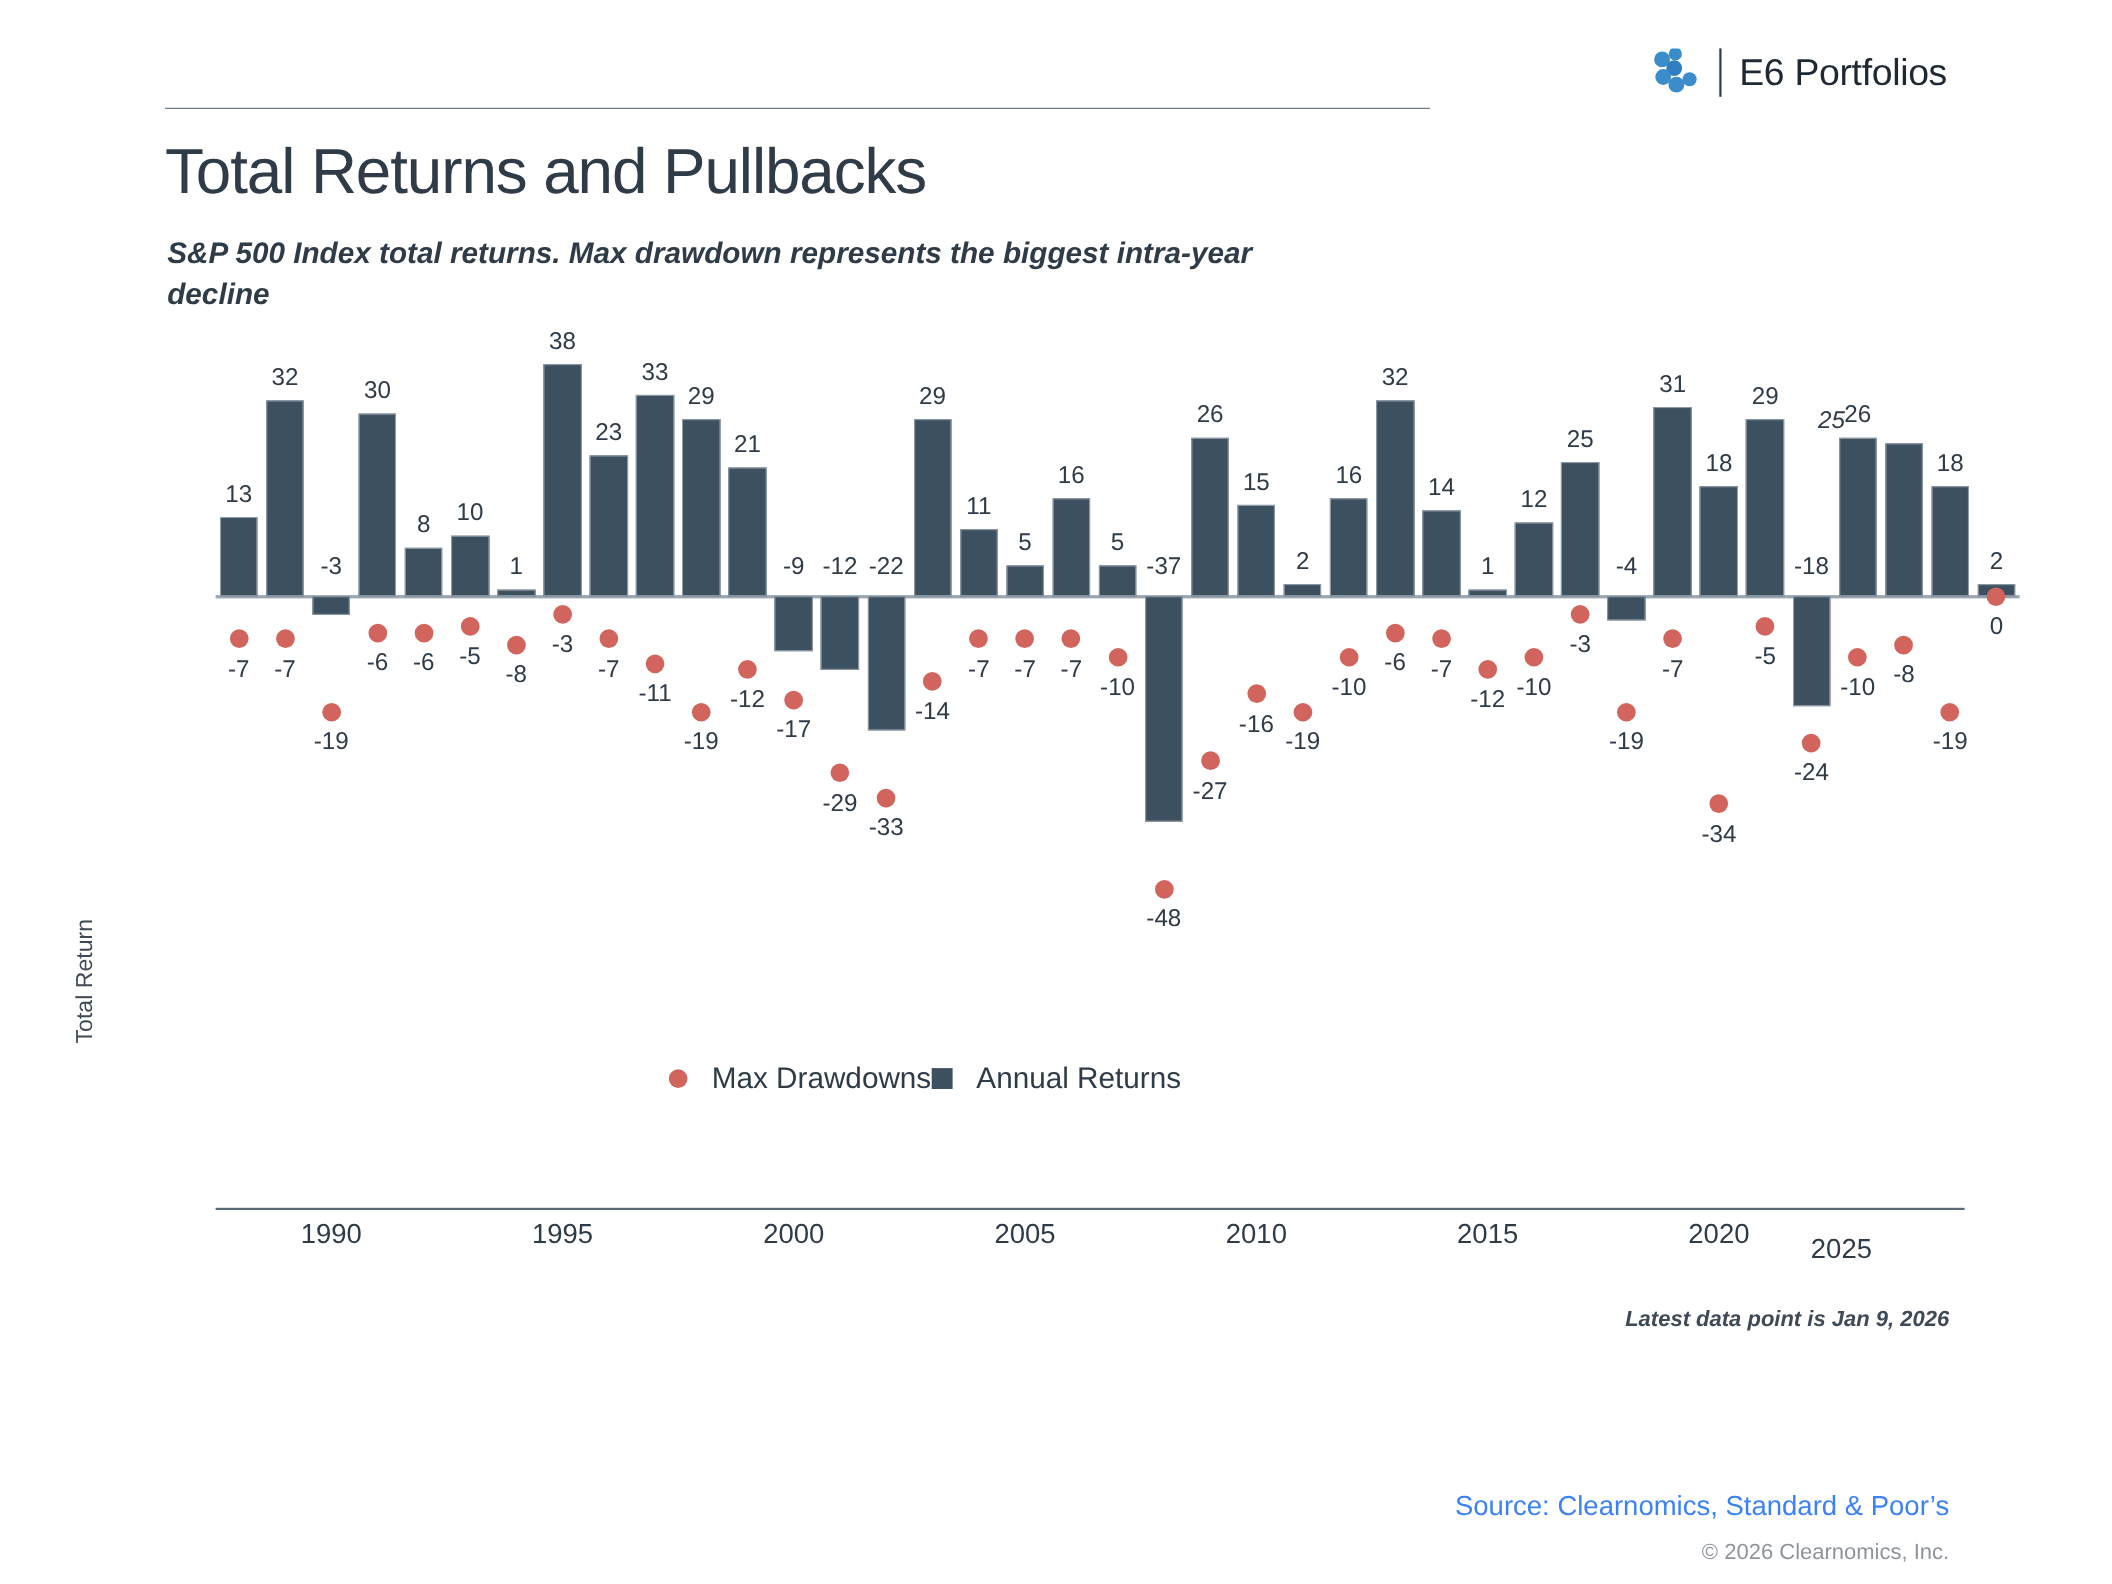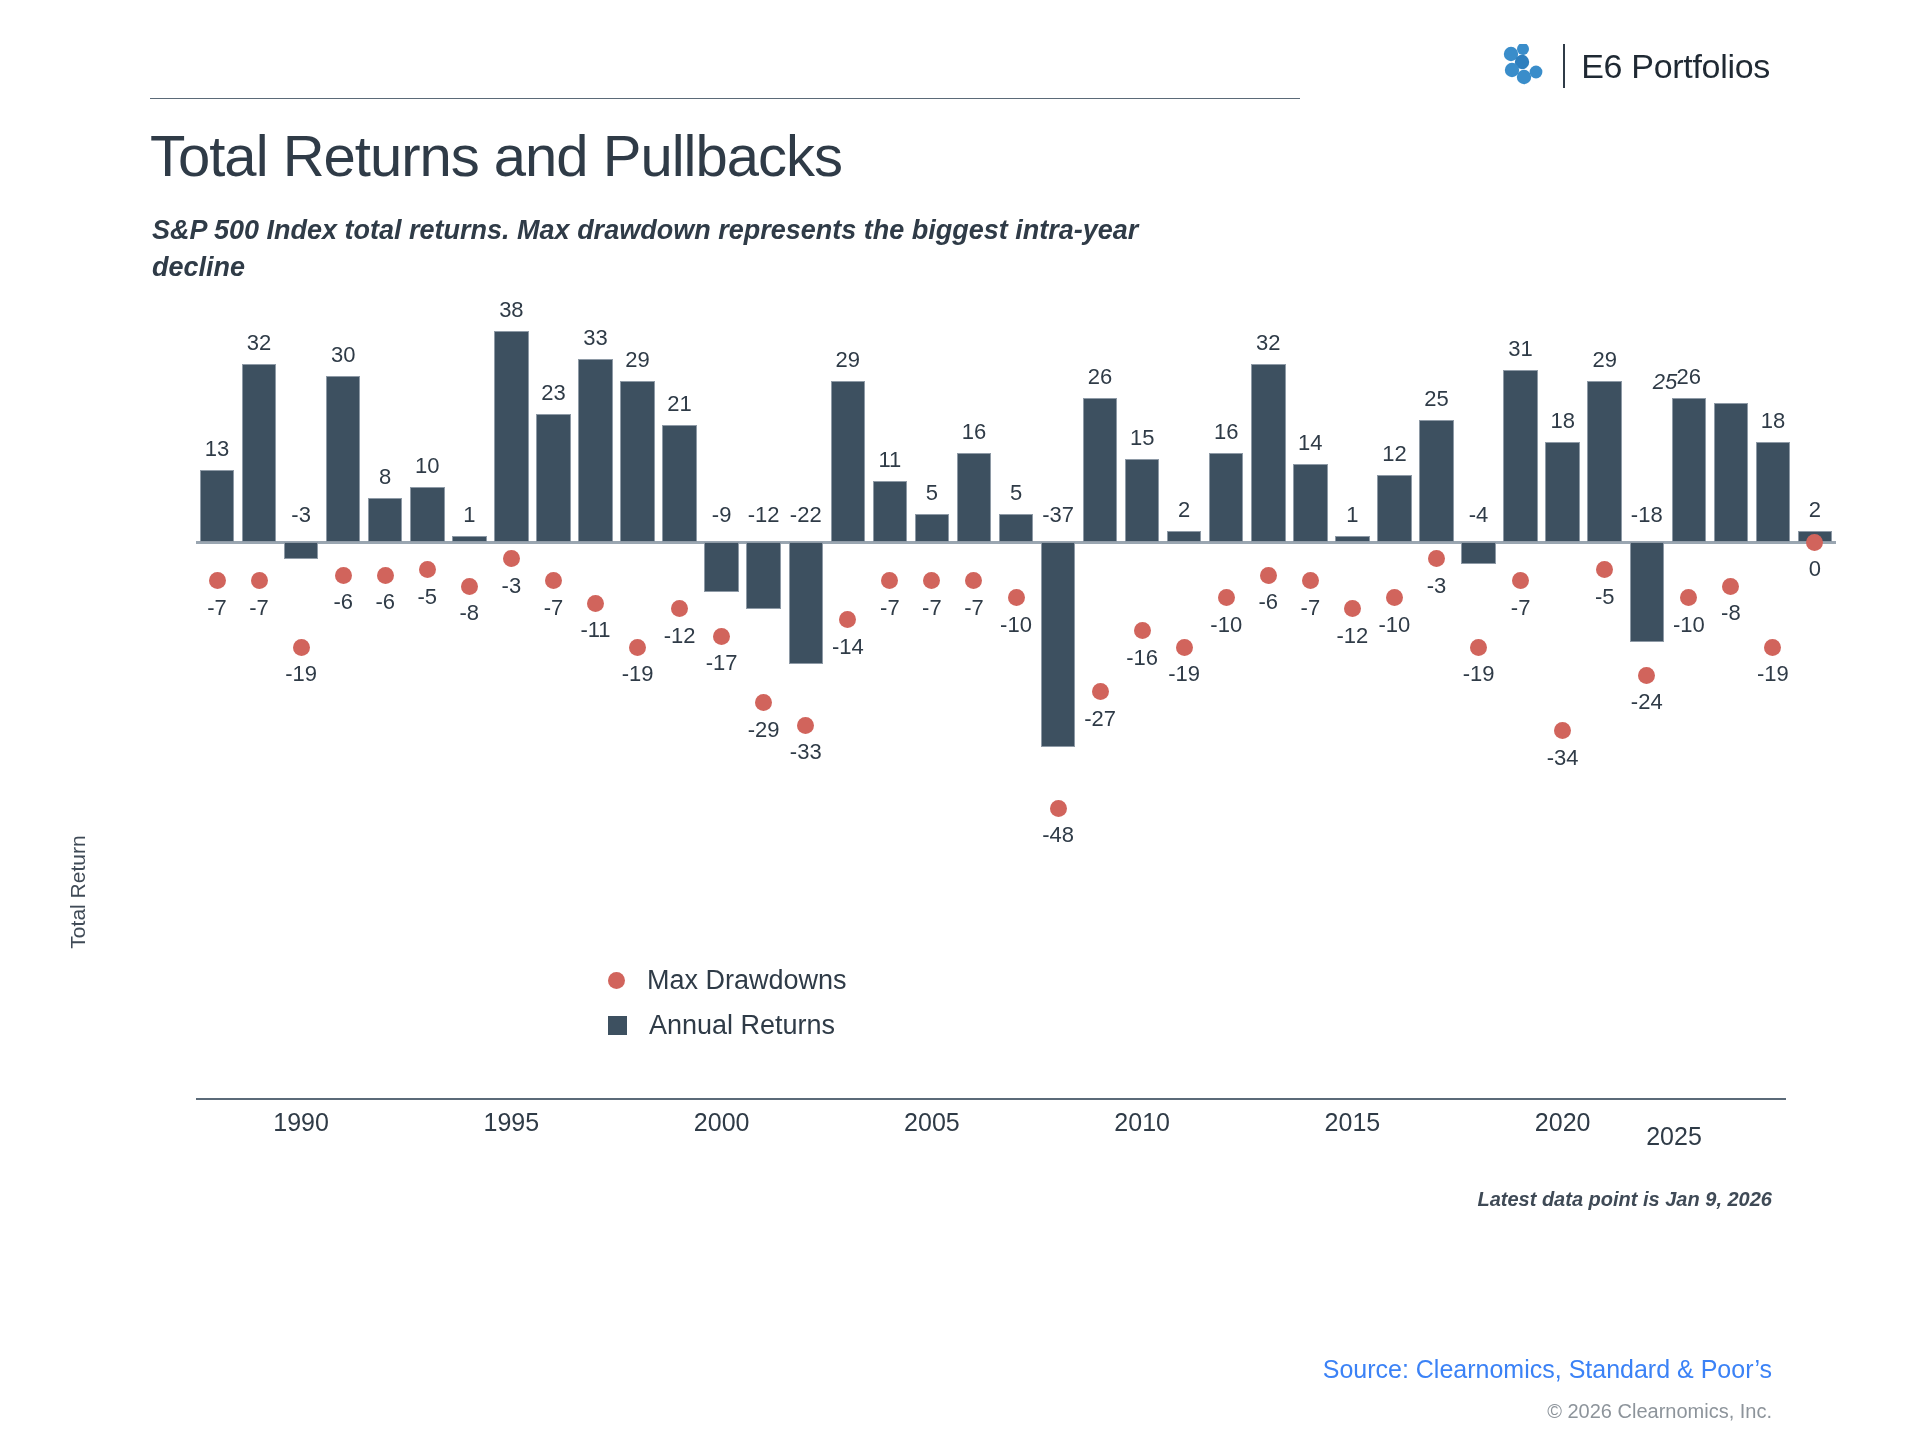--- a/index.html
+++ b/index.html
@@ -121,22 +121,21 @@
     color: #2f3b47;
     text-align: center;
     white-space: nowrap;
   }
 
   
   #legend {
     position: absolute;
     left: 608px; top: 965px;
     display: flex;
-    flex-direction: column;
-    gap: 14px;
+    flex-direction: row;
   }
   .legend-row { display: flex; align-items: center; gap: 22px; }
   .legend-swatch-dot { width: 17px; height: 17px; border-radius: 50%; background: #d1645c; }
   .legend-swatch-sq { width: 19px; height: 19px; background: #3d5060; }
   .legend-text { font-size: 27px; color: #2f3b47; white-space: nowrap; }
 
   
   #x-axis-line {
     position: absolute;
     left: 196px; top: 1098px;

